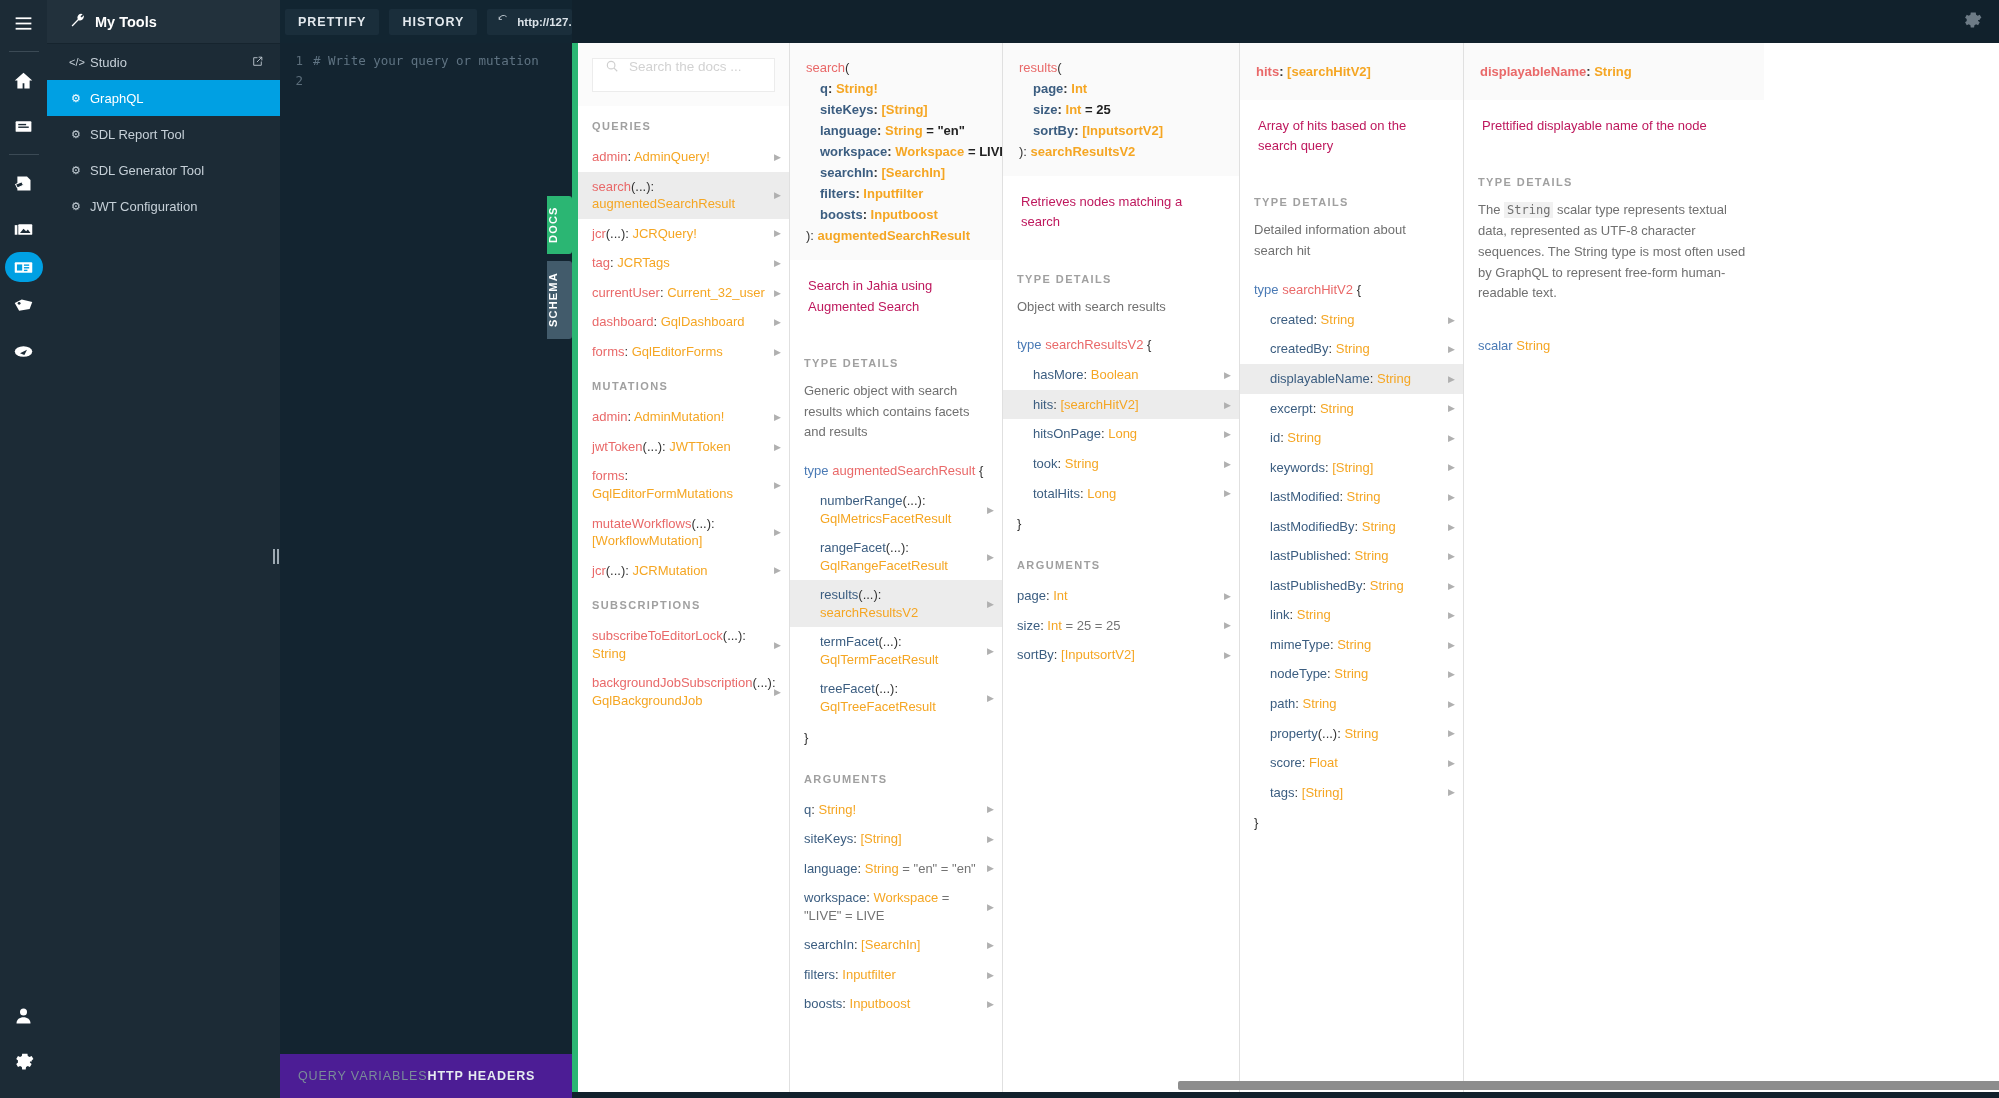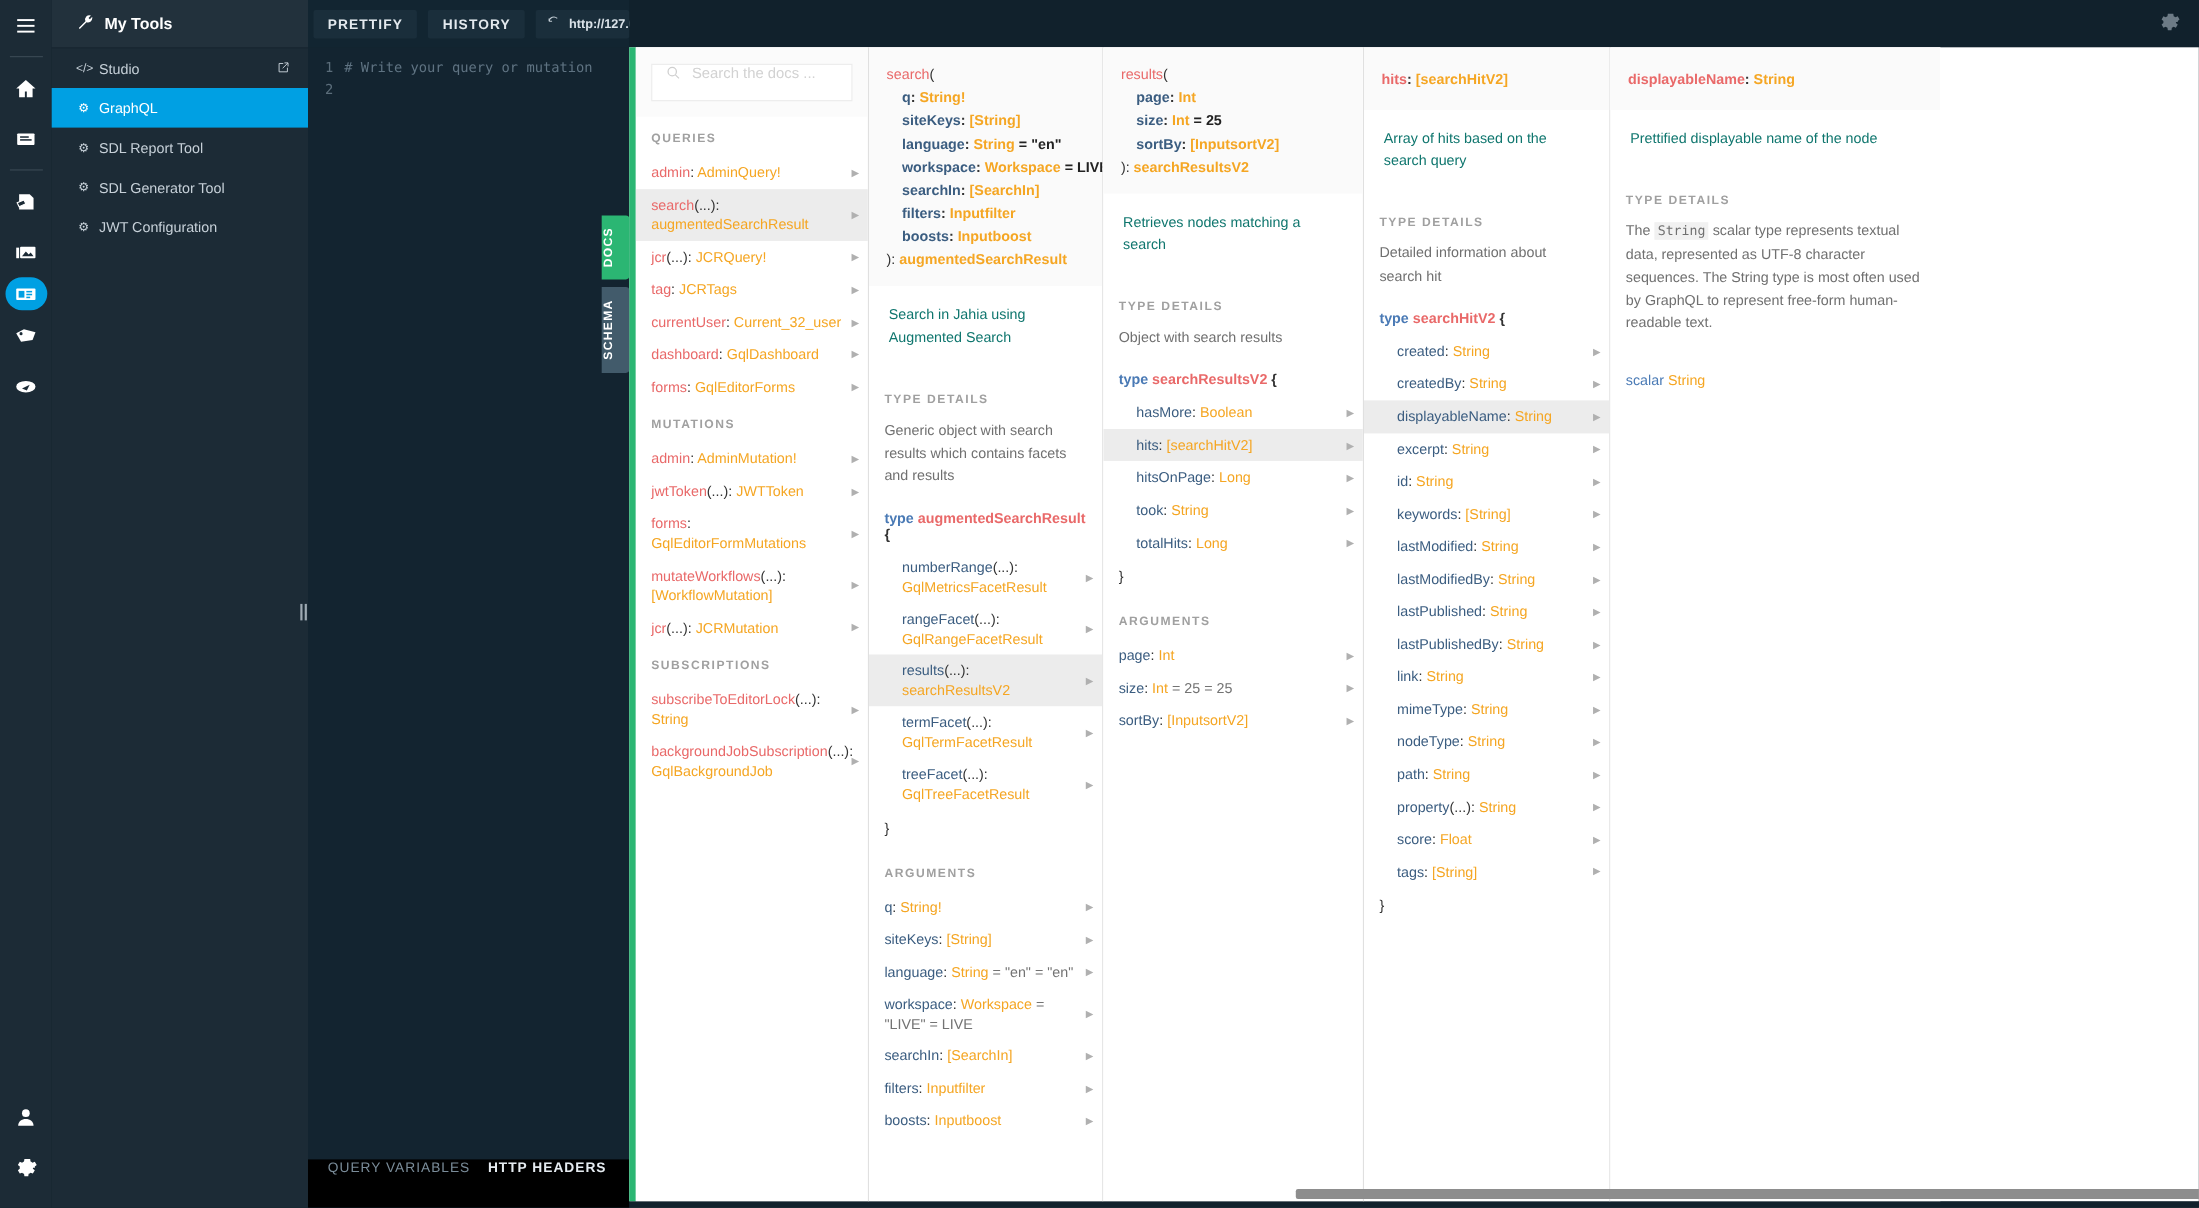--- a/index.html
+++ b/index.html
@@ -99,21 +99,21 @@
   .code-line { display: flex; font-family: "DejaVu Sans Mono", monospace; font-size: 12.5px; height: 20px; }
   .gutter { width: 33px; text-align: right; padding-right: 10px; color: #5b6d7a; }
   .code-txt { color: #5f7382; white-space: pre; }
   .drag-handle {
     position: absolute; left: -9px; top: 500px; width: 9px; height: 26px;
     display: flex; align-items: center; justify-content: center; gap: 2px;
   }
   .drag-handle i { display: block; width: 2px; height: 15px; background: #9eaab3; }
   .bottombar {
     position: absolute; bottom: 0; left: 0; width: 292px; height: 44px;
-    background: #000000; display: flex; align-items: flex-start; gap: 16px; padding-left: 18px;
+    background: #4c1d95; display: flex; align-items: center; padding-left: 18px;
   }
   .bb-item { color: #7a8c99; font-size: 12.5px; letter-spacing: .9px; }
   .bb-item.active { color: #e5ebf0; font-weight: bold; }
 
   
   .doc-explorer {
     position: absolute; left: 572px; top: 43px; width: 1427px; height: 1049px;
     background: #ffffff;
     border-left: 6px solid #2bb673;
   }
@@ -179,33 +179,33 @@
   .t-plain   { color: #222222; }
 
   .sig-block {
     background: #fafafa; padding: 14px 14px 14px 16px;
     font-size: 13px; line-height: 1.62;
   }
   .sig-block .ln { white-space: nowrap; }
   .sig-block .i1 { padding-left: 14px; }
   .sig-block b { font-weight: bold; }
   .desc {
-    padding: 16px 18px 6px 18px; color: #0f766e;
+    padding: 16px 18px 6px 18px; color: #be185d;
     font-size: 13px; line-height: 1.55;
   }
   .typedetails-title {
     color: #a0a0a0; font-size: 11px; font-weight: bold; letter-spacing: 1.4px;
     padding: 34px 14px 12px 14px;
   }
   .td-desc { padding: 0 16px 14px 14px; color: #707070; font-size: 13px; line-height: 1.6; }
   .td-desc code {
     font-family: "DejaVu Sans Mono", monospace; font-size: 12px;
     background: #f1f1f1; padding: 1px 3px;
   }
-  .type-line { padding: 6px 14px 8px 14px; font-size: 13px; font-weight: bold; }
+  .type-line { padding: 6px 14px 8px 14px; font-size: 13px; }
   .close-brace { padding: 8px 14px 10px 14px; font-size: 13px; color: #333; }
   .args-title {
     color: #a0a0a0; font-size: 11px; font-weight: bold; letter-spacing: 1.4px;
     padding: 18px 14px 10px 14px;
   }
   .scalar-line { padding: 20px 14px 10px 14px; font-size: 13px; }
 
   
   .hscroll {
     position: absolute; left: 600px; bottom: 2px; width: 1390px; height: 9px;

